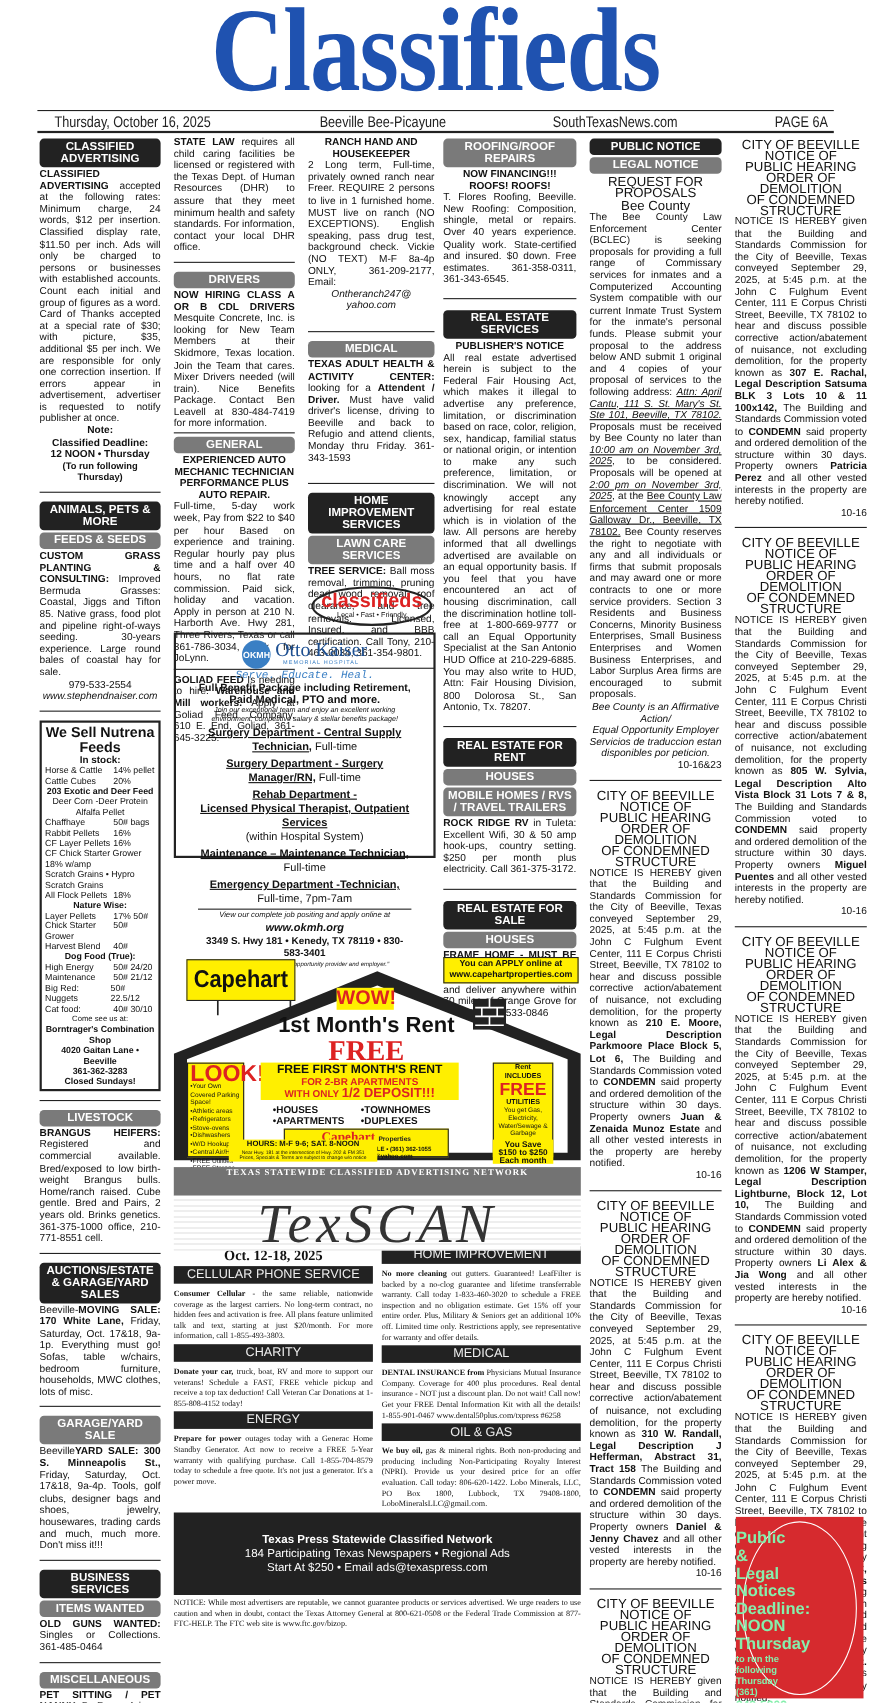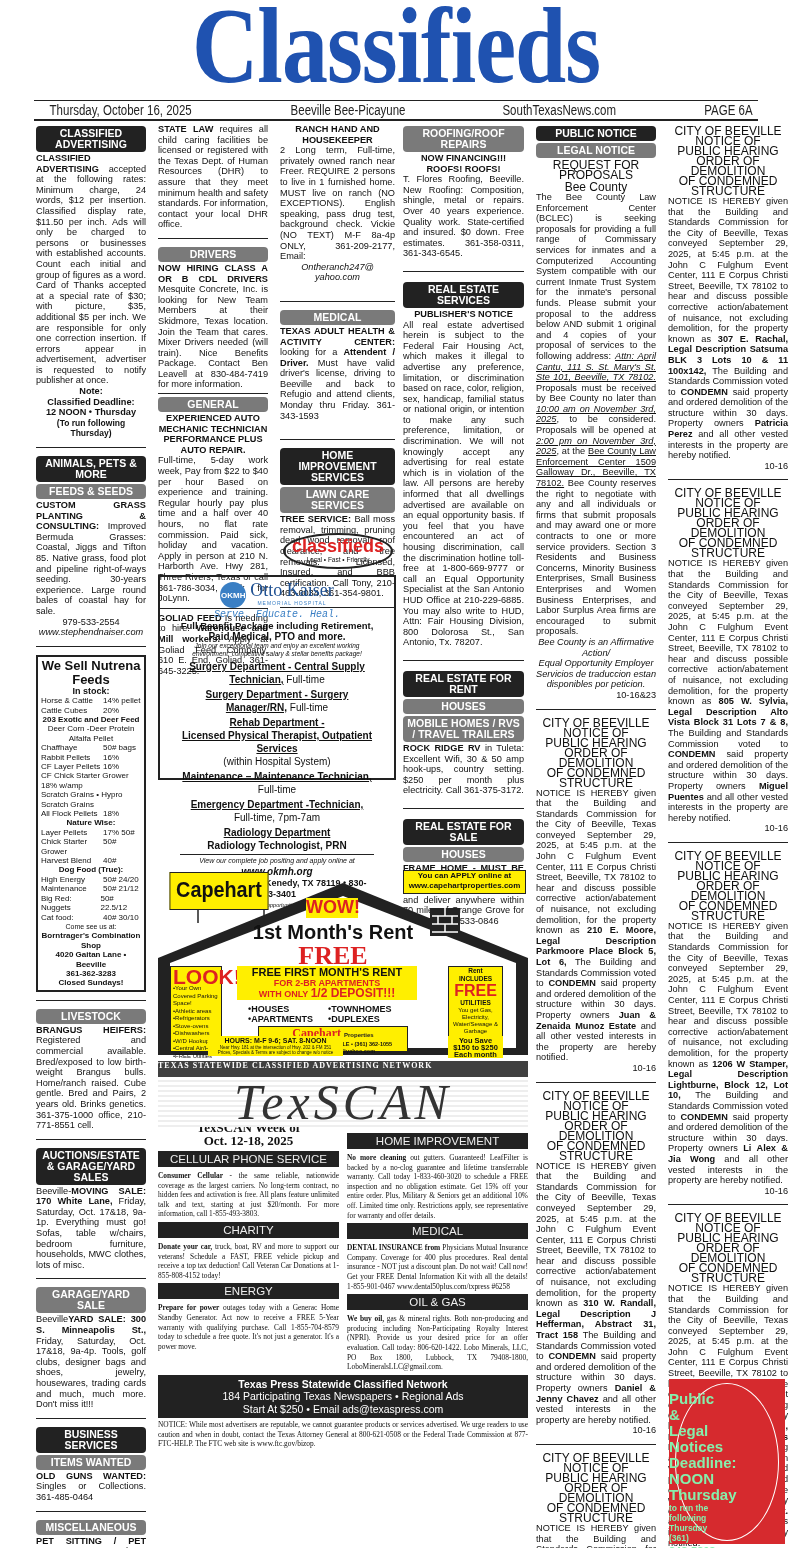--- a/index.html
+++ b/index.html
@@ -37,25 +37,25 @@
 .cl-oval{position:absolute;left:283px;top:533px;width:110px;height:36px;border:2px solid #222;border-radius:50%;text-align:center}
 .cl-oval .t{color:#d22;font-weight:bold;font-size:18px;line-height:20px;margin-top:1px}
 .cl-oval .s{font-size:6.5px;line-height:7px}
 
 .cape{position:absolute;left:158px;top:868px;width:370px;height:187px}
 .cape .roof{position:absolute;left:0;top:0;width:370px;height:187px}
 .yellow{background:#ffef00;border:1.5px solid #222}
 
 .texscan{position:absolute;left:158px;top:1061px;width:370px;height:487px;font-family:"Liberation Serif",serif}
 .ts-banner{height:60px;position:relative}
-.ts-top{background:#404040;color:#fff;font-size:8px;font-weight:bold;letter-spacing:1px;height:16px;line-height:10px}
+.ts-top{background:#737373;color:#fff;font-size:8px;font-weight:bold;text-align:center;letter-spacing:1px;height:26px;line-height:10px}
 .ts-logo{font-family:"Liberation Serif",serif;font-style:italic;font-size:50px;line-height:50px;text-align:center;color:#333;letter-spacing:4px;background:repeating-linear-gradient(#fff 0 3px,#eee 3px 5px)}
 .ts-sec{background:#222;color:#eee;font-family:"Liberation Sans",sans-serif;text-align:center;font-size:11.5px;height:16px;line-height:16px;margin:3px 0 4px}
 .ts-body{font-size:7.4px;line-height:9.6px;text-align:justify}
-.ts-foot{background:#222;color:#fff;text-align:center;font-family:"Liberation Sans",sans-serif;font-size:10.5px;line-height:12.5px;padding:3px 0;margin-top:3px}
+.ts-foot{background:#222;color:#fff;text-align:center;font-family:"Liberation Sans",sans-serif;font-size:10.5px;line-height:12.5px;padding:19px 0;margin-top:3px}
 .apply{position:absolute;left:403px;top:870px;width:123px;height:24px;font-size:8px;line-height:10px;text-align:center;font-weight:bold}
 .deadline{position:absolute;left:669px;top:1379px;width:116px;height:165px;background:#d62a2e;color:#86efac;text-align:left;font-weight:bold}
 .deadline .ov{position:absolute;left:6px;top:4px;width:104px;height:158px;border:1.5px solid #fff;border-radius:50%}
 .deadline .txt{position:relative;font-size:15px;line-height:16px;padding-top:12px}
 .deadline .sm{font-size:8.5px;line-height:10px}
 </style>
 </head>
 <body>
 
 <div class="masthead">
@@ -221,21 +221,20 @@
   </div>
   <div class="tag">Serve. Educate. Heal.</div>
   <div class="b" style="font-size:9.5px">Full Benefit Package including Retirement,</div>
   <div class="b" style="font-size:10px">Paid Medical, PTO and more.</div>
   <div class="i" style="font-size:6.5px;line-height:8px">Join our exceptional team and enjoy an excellent working environment, competitive salary &amp; stellar benefits package!</div>
   <div class="pos"><span class="u">Surgery Department - Central Supply Technician,</span> <span class="ft">Full-time</span></div>
   <div class="pos"><span class="u">Surgery Department - Surgery Manager/RN,</span> <span class="ft">Full-time</span></div>
   <div class="pos"><span class="u">Rehab Department -</span><br><span class="u">Licensed Physical Therapist, Outpatient Services</span><br><span class="ft">(within Hospital System)</span></div>
   <div class="pos"><span class="u">Maintenance – Maintenance Technician,</span> <span class="ft">Full-time</span></div>
   <div class="pos"><span class="u">Emergency Department -Technician,</span> <span class="ft">Full-time, 7pm-7am</span></div>
-  <div class="pos"><span class="u">Radiology Department</span><br><span>Radiology Technologist, PRN</span></div>
   <div style="border-top:1px solid #222;margin-top:2px;font-size:7px"><span class="i">View our complete job positing and apply online at</span> <span class="b i" style="font-size:10px">www.okmh.org</span></div>
   <div class="b" style="font-size:9px">3349 S. Hwy 181 • Kenedy, TX 78119 • 830-583-3401</div>
   <div class="i" style="font-size:5.5px">"This institution is an equal opportunity provider and employer."</div>
 </div>
 
 <div class="col" style="left:403px;width:121px">
   <div class="hdr-gray">ROOFING/ROOF REPAIRS</div>
   <div class="c b">NOW FINANCING!!!</div>
   <div class="c b">ROOFS! ROOFS!</div>
   <div>T. Flores Roofing, Beeville. New Roofing: Composition, shingle, metal or repairs. Over 40 years experience. Quality work. State-certified and insured. $0 down. Free estimates. 361-358-0311, 361-343-6545.</div>

